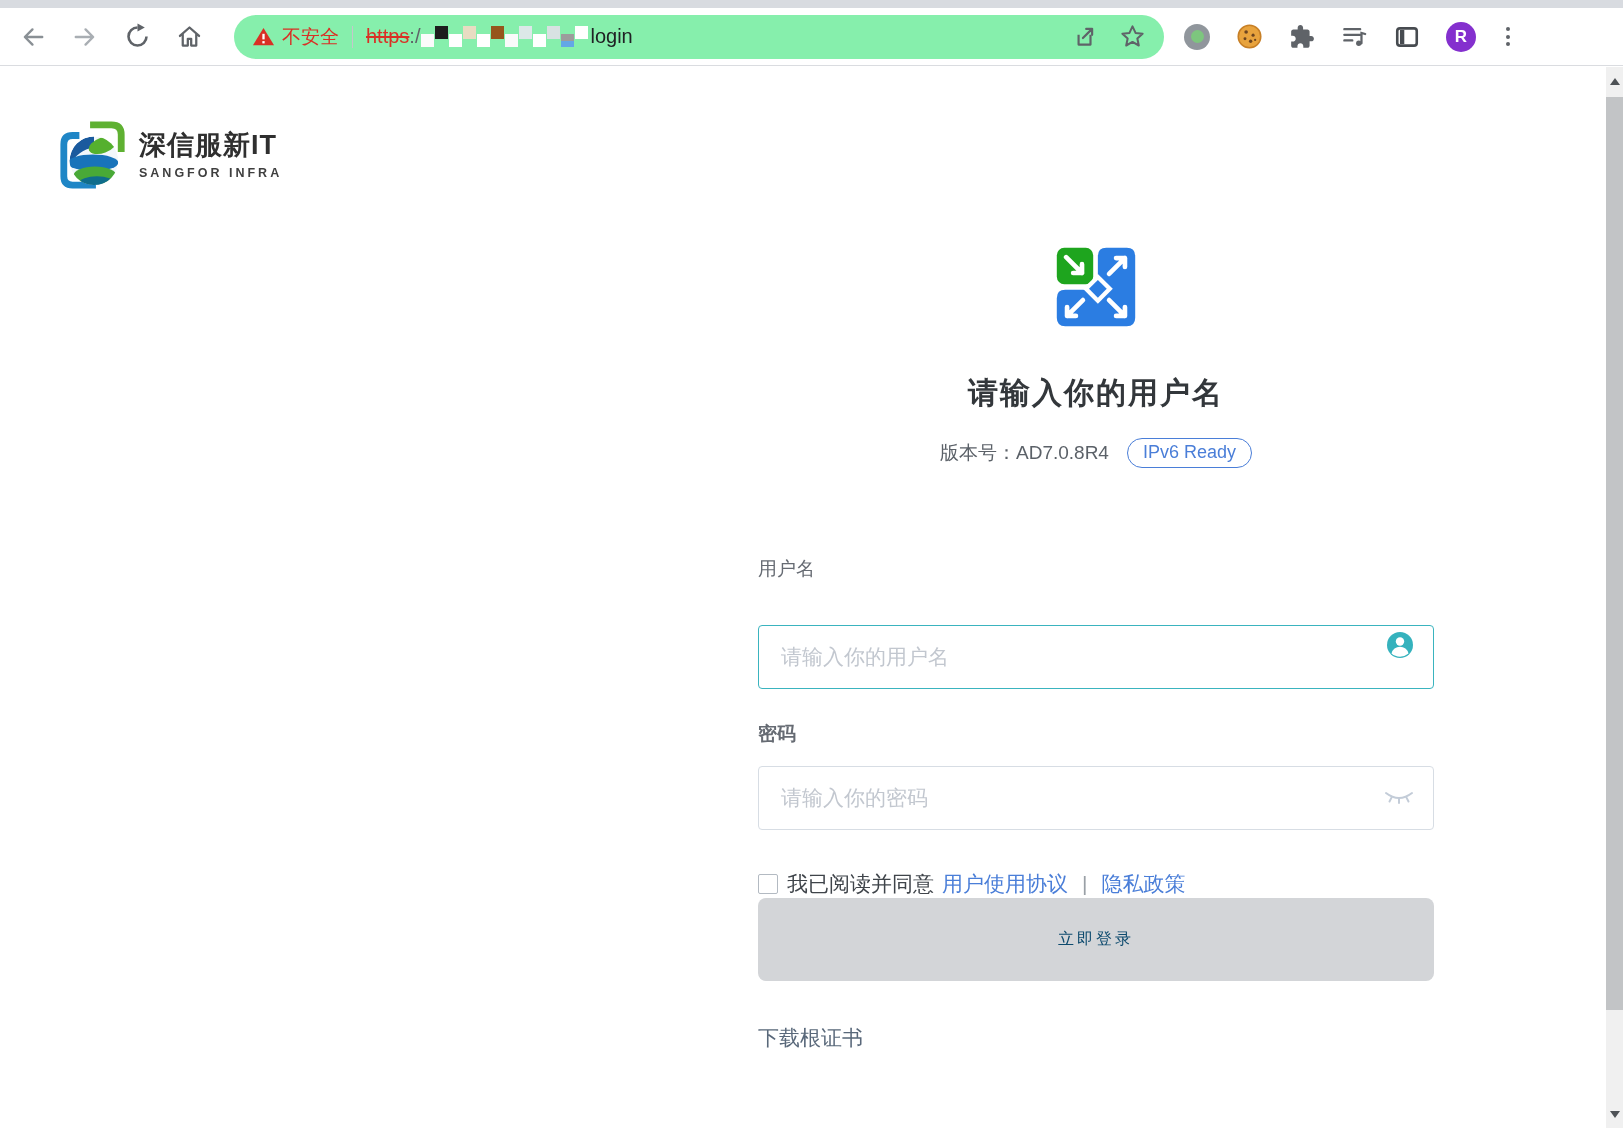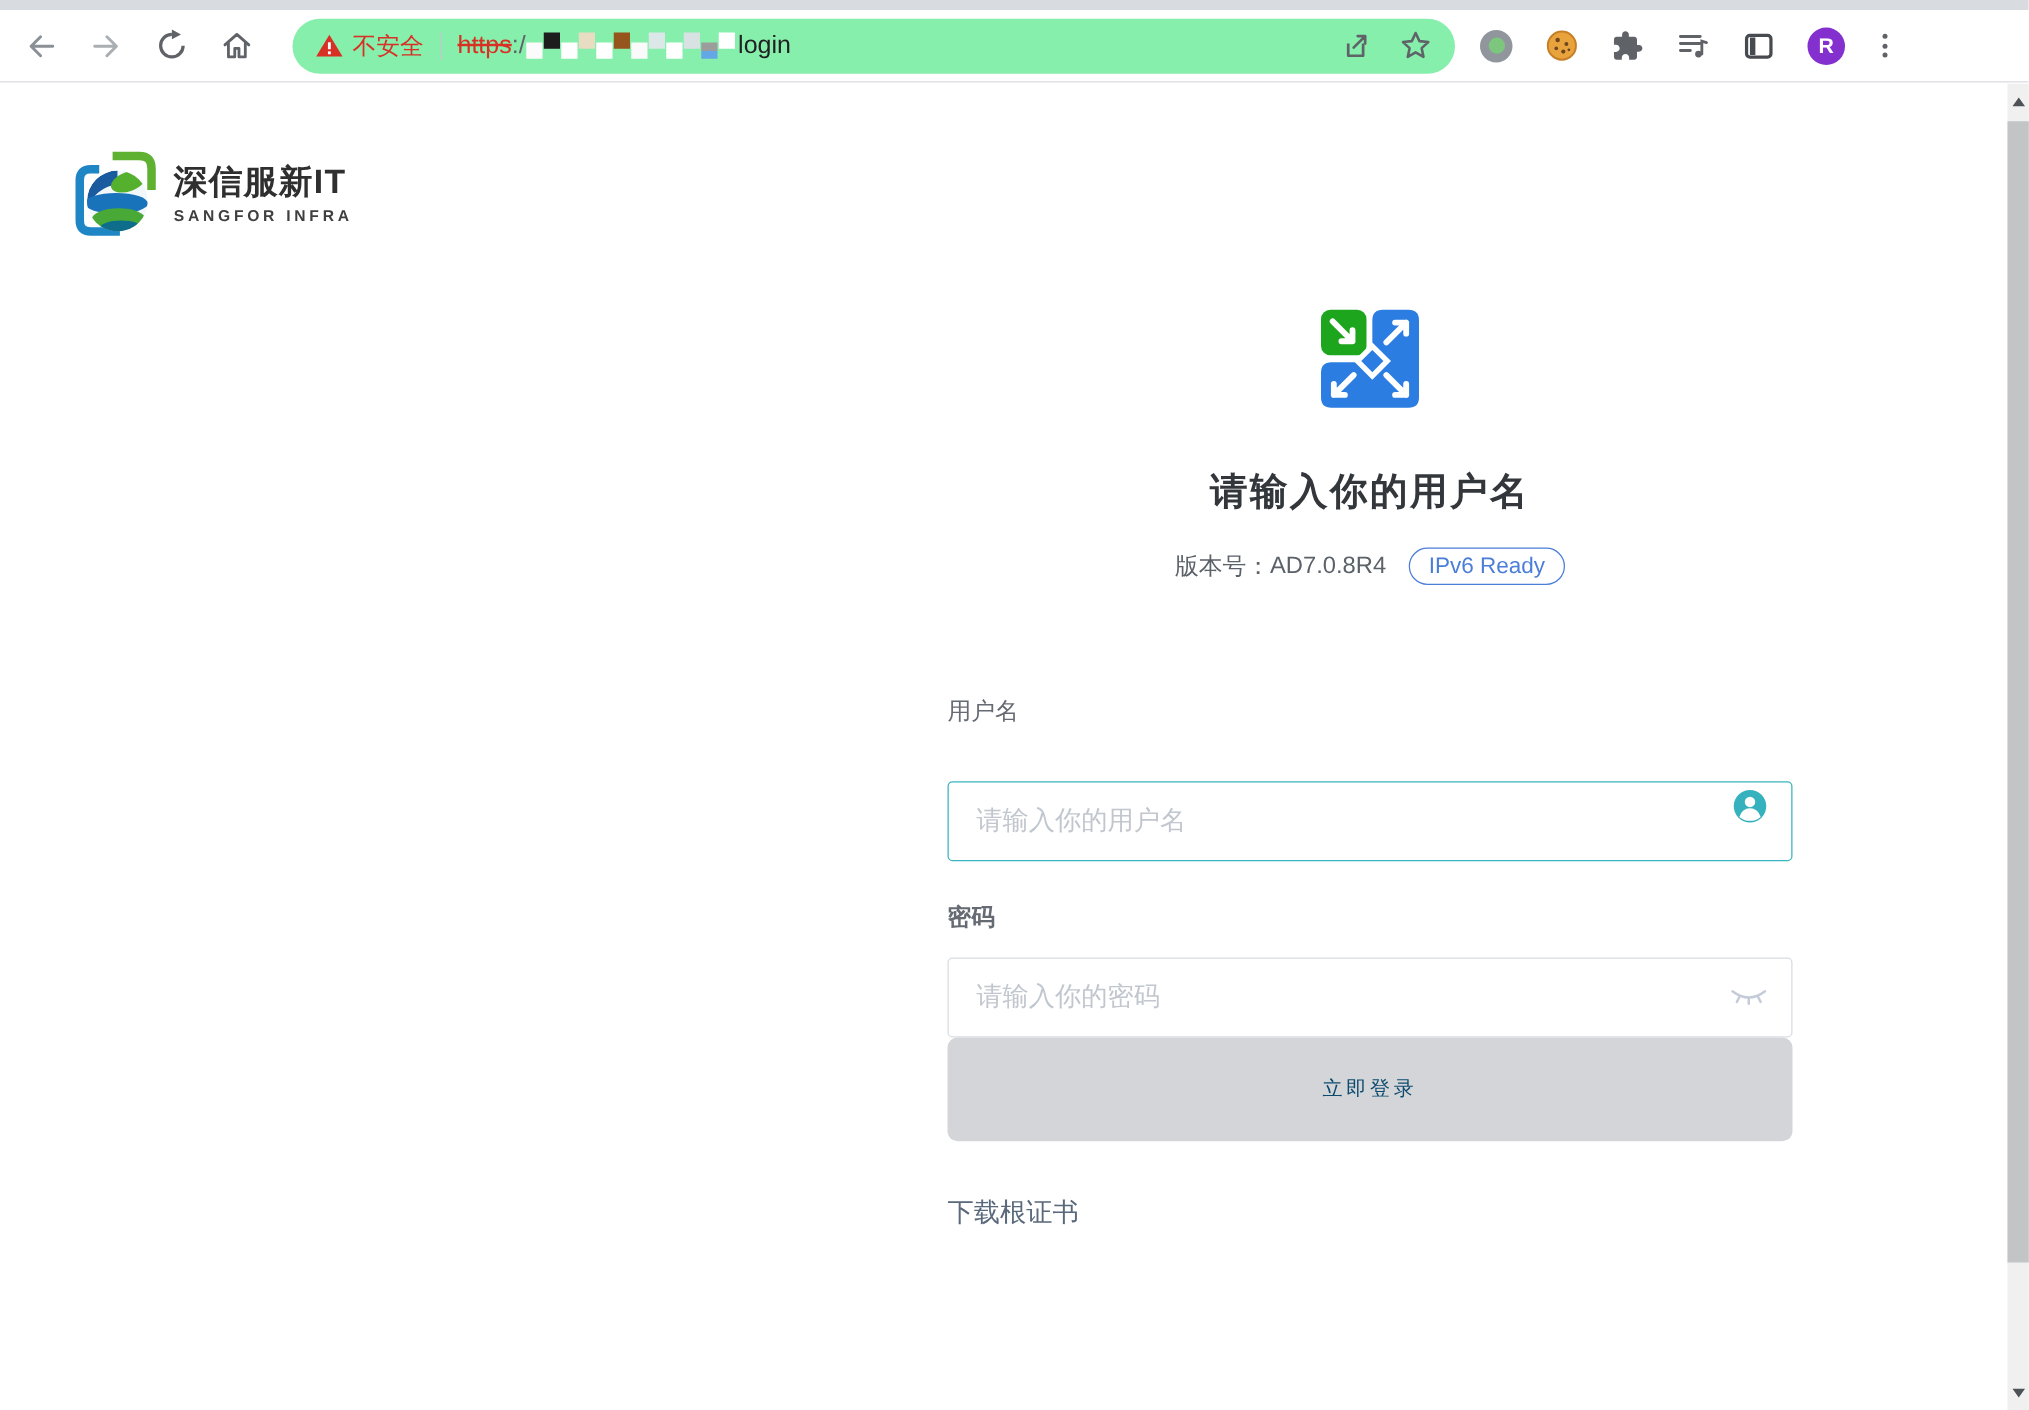--- a/index.html
+++ b/index.html
@@ -249,20 +249,27 @@
     <div class="input-wrap input-pass">
       <input type="password" placeholder="请输入你的密码" style="">
       <span class="input-icon">
         <svg width="30" height="18" viewBox="0 0 30 18">
             <path d="M2 4 Q15 14 28 4" fill="none" stroke="#c3ccd8" stroke-width="2" stroke-linecap="round"></path>
             <path d="M7.5 8.6L5.5 12.5 M15 9.8V14 M22.5 8.6l2 3.9" stroke="#c3ccd8" stroke-width="2" stroke-linecap="round" fill="none"></path>
           </svg>
       </span>
     </div>
 
+    <div class="agree-row">
+      <span class="checkbox"></span>
+      <span>我已阅读并同意</span>
+      <span class="agree-link link1">用户使用协议</span>
+      <span class="agree-sep">|</span>
+      <span class="agree-link">隐私政策</span>
+    </div>
 
     <button class="login-btn">立即登录</button>
 
     <span class="download-link">下载根证书</span>
   </div>
 </div>
 
 <div class="scrollbar">
   <div class="sb-btn sb-up">
       <span class="tri-up"></span>

